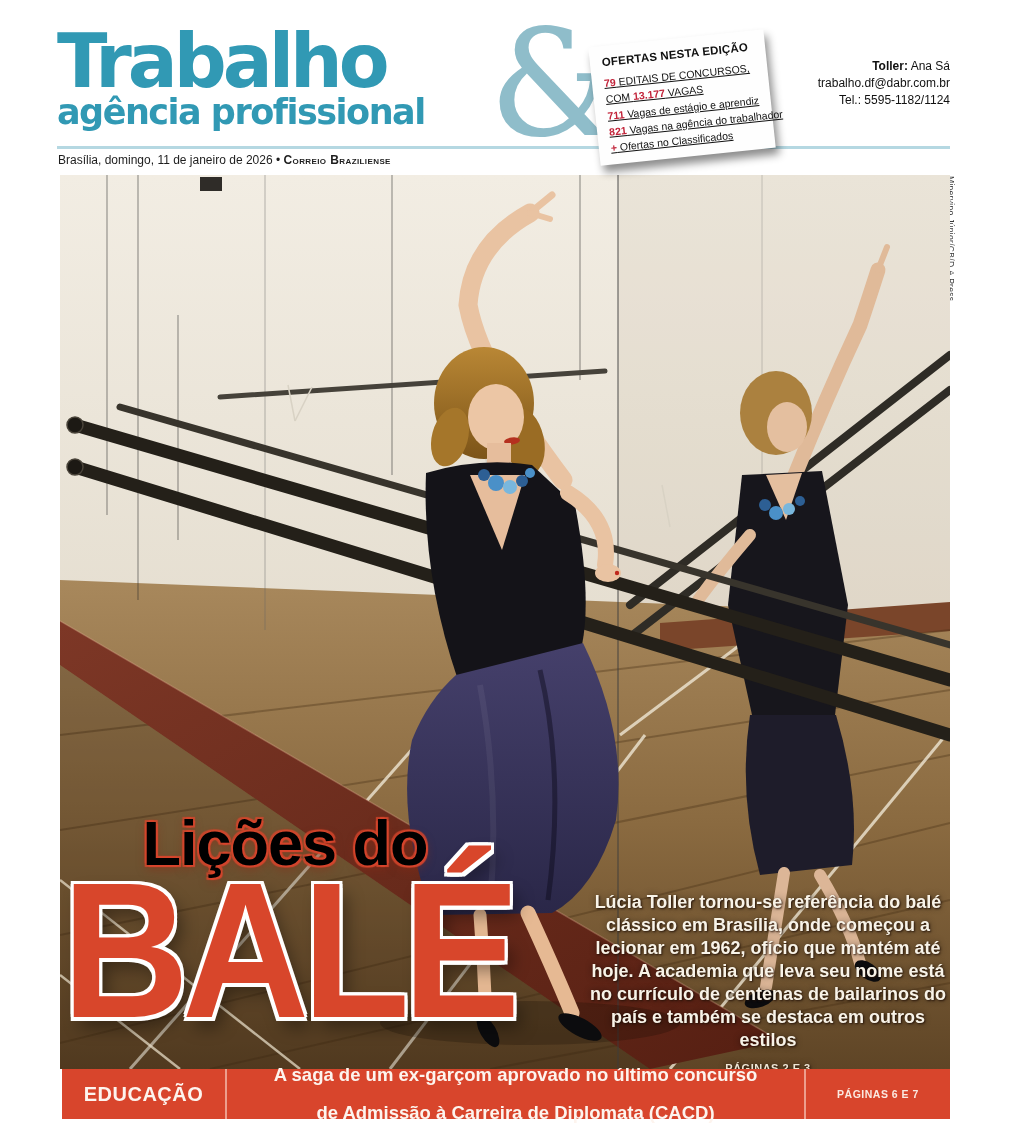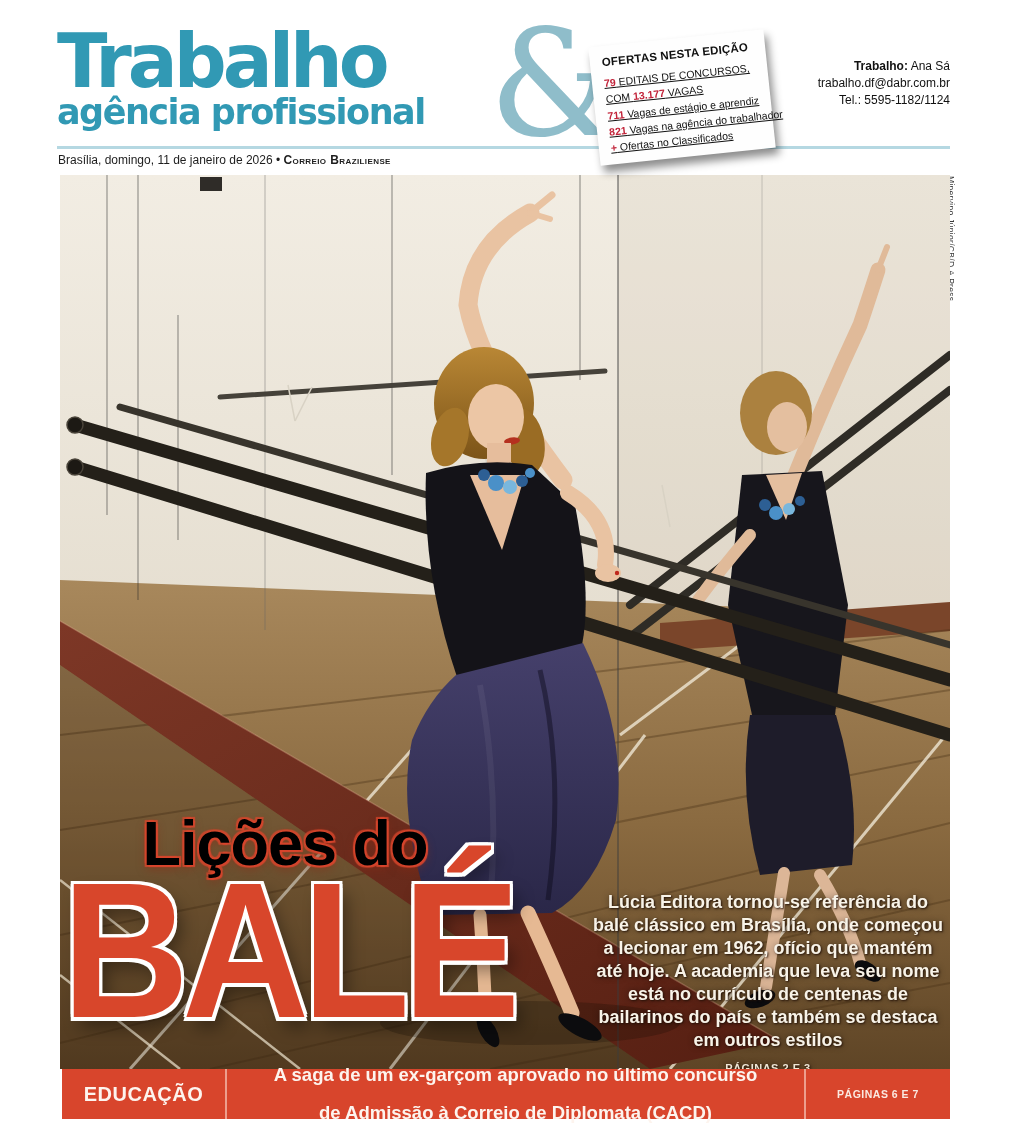--- a/index.html
+++ b/index.html
@@ -85,21 +85,21 @@
   <div class="offers">
     <div class="offers-title">OFERTAS NESTA EDIÇÃO</div>
     <span class="offer-line"><span></span><span class="num">79</span><span> EDITAIS DE CONCURSOS,</span></span>
     <span class="offer-line"><span>COM </span><span class="num">13.177</span><span> VAGAS</span></span>
     <span class="offer-line"><span></span><span class="num">711</span><span> Vagas de estágio e aprendiz</span></span>
     <span class="offer-line"><span></span><span class="num">821</span><span> Vagas na agência do trabalhador</span></span>
     <span class="offer-line"><span></span><span class="num">+</span><span> Ofertas no Classificados</span></span>
   </div>
 
   <div class="editor">
-    <div><b>Trabalho:</b><span> Ana Sá</span></div>
+    <div><b>Toller:</b><span> Ana Sá</span></div>
     <div class="em">trabalho.df@dabr.com.br</div>
     <div>Tel.:  5595-1182/1124</div>
   </div>
 
   <div class="credit">Minervino Júnior/CB/D.A Press</div>
 
   <div class="photo">
     <svg width="890" height="894" viewBox="0 0 890 894">
       <defs>
         <linearGradient id="wallGrad" x1="0" y1="0" x2="0" y2="1">
@@ -240,29 +240,29 @@
         <path d="M 468 738 Q 492 790 512 838" stroke="#e6b993" stroke-width="15" stroke-linecap="round" fill="none"></path>
         <path d="M 420 740 Q 424 790 426 842" stroke="#e6b993" stroke-width="13" stroke-linecap="round" fill="none"></path>
         <ellipse cx="520" cy="852" rx="24" ry="9" fill="#0c0c0e" transform="rotate(28 520 852)"></ellipse>
         <ellipse cx="428" cy="856" rx="18" ry="8" fill="#0c0c0e" transform="rotate(60 428 856)"></ellipse>
       </g>
     </svg>
 
     <div class="kicker">Lições do</div>
     <div class="big-head">BALÉ</div>
     <div class="deck">
-      <div>Lúcia Editora tornou-se referência do balé clássico em Brasília, onde começou a lecionar em 1962, ofício que mantém até hoje. A academia que leva seu nome está no currículo de centenas de bailarinos do país e também se destaca em outros estilos</div>
+      <div>Lúcia Toller tornou-se referência do balé clássico em Brasília, onde começou a lecionar em 1962, ofício que mantém até hoje. A academia que leva seu nome está no currículo de centenas de bailarinos do país e também se destaca em outros estilos</div>
       <div class="deck-pages">PÁGINAS 2 E 3</div>
     </div>
   </div>
 
   <div class="bottom-bar">
     <div class="bb-left">EDUCAÇÃO</div>
     <div class="bb-div"></div>
     <div class="bb-center">
       <div>A saga de um ex-garçom aprovado no último concurso</div>
-      <div>de Admissão à Correio de Diplomata (CACD)</div>
+      <div>de Admissão à Carreira de Diplomata (CACD)</div>
     </div>
     <div class="bb-div"></div>
     <div class="bb-right">PÁGINAS 6 E 7</div>
   </div>
 
 </div>
 
 </body></html>

